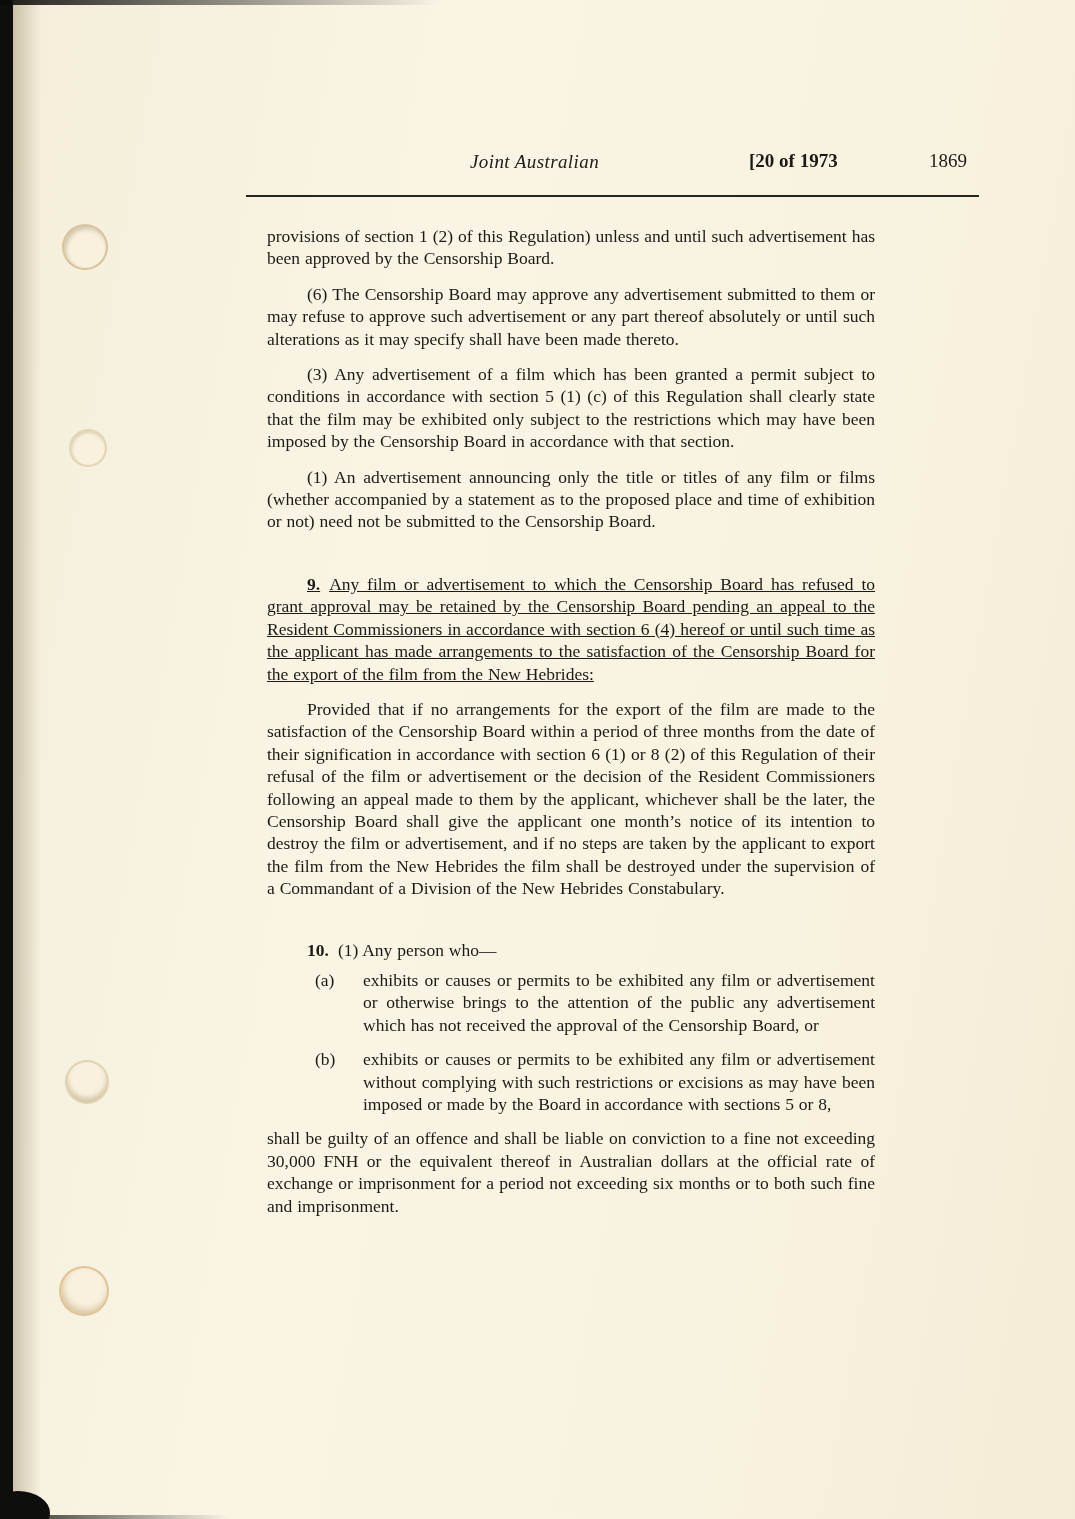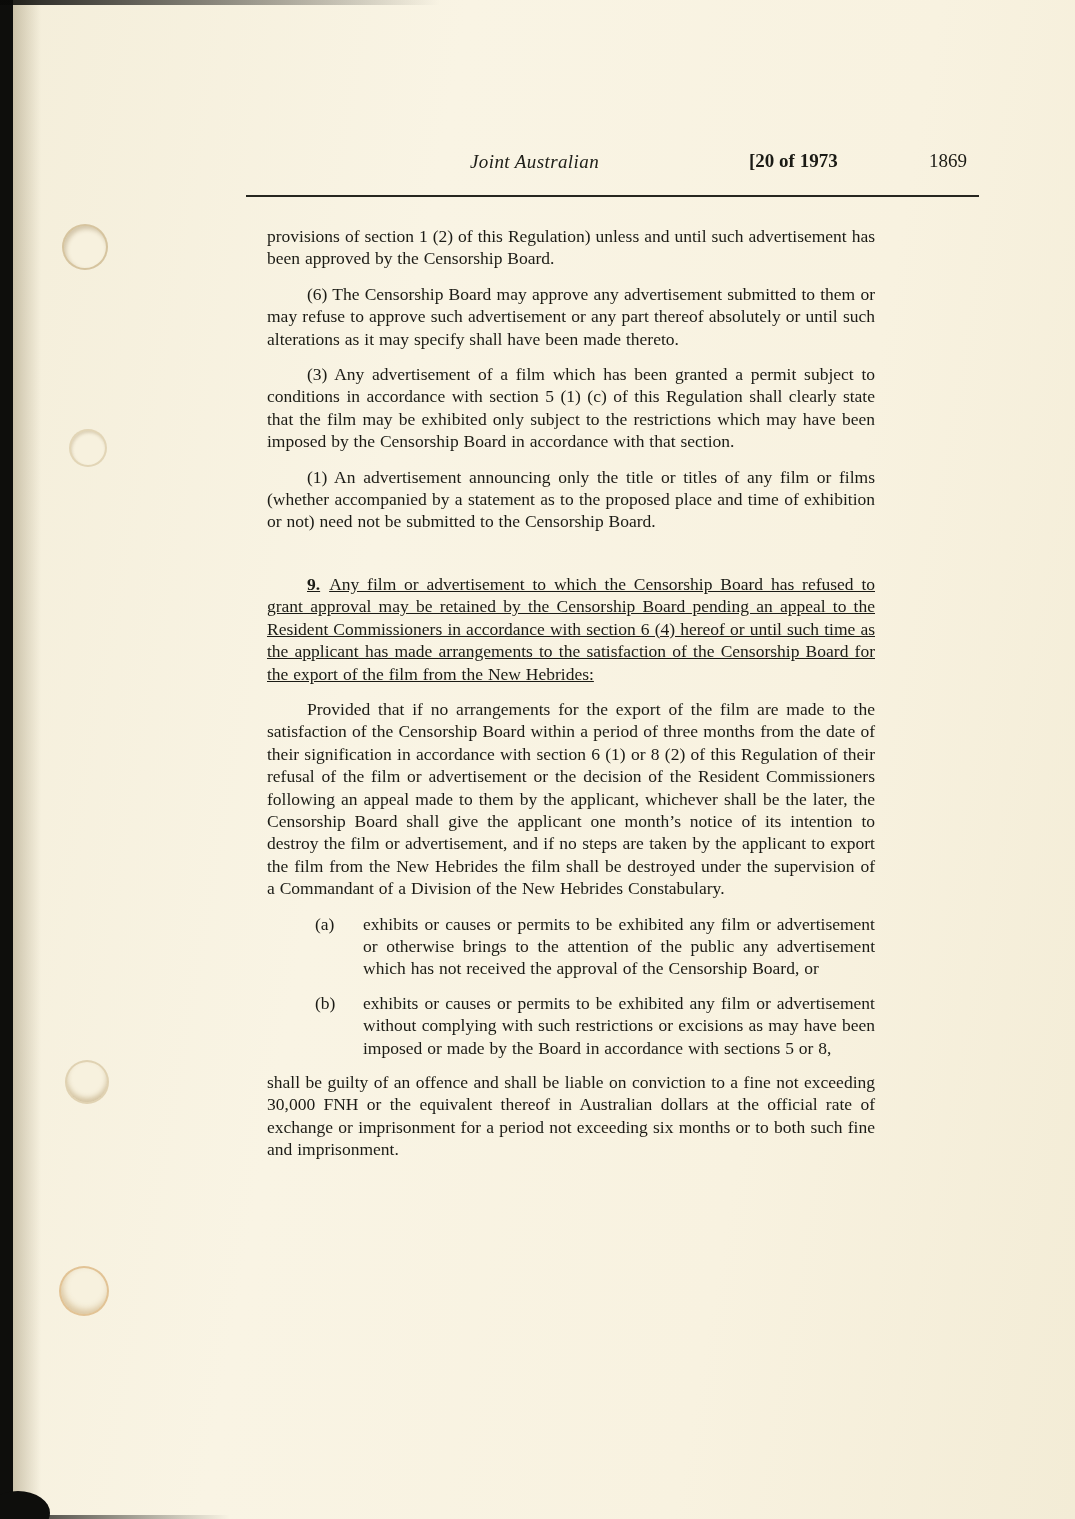--- a/index.html
+++ b/index.html
@@ -128,20 +128,23 @@
     <p class="para indent">(3) Any advertisement of a film which has been granted a permit subject to conditions in accordance with section 5 (1) (c) of this Regulation shall clearly state that the film may be exhibited only subject to the restrictions which may have been imposed by the Censorship Board in accordance with that section.</p>
 
     <p class="para indent">(1) An advertisement announcing only the title or titles of any film or films (whether accompanied by a statement as to the proposed place and time of exhibition or not) need not be submitted to the Censorship Board.</p>
 
     <p class="para sec mt-9">
       <b class="num">9.</b><span>Any film or advertisement to which the Censorship Board has refused to grant approval may be retained by the Censorship Board pending an appeal to the Resident Commissioners in accordance with section 6 (4) hereof or until such time as the applicant has made arrangements to the satisfaction of the Censorship Board for the export of the film from the New Hebrides:</span>
     </p>
 
     <p class="para indent">Provided that if no arrangements for the export of the film are made to the satisfaction of the Censorship Board within a period of three months from the date of their signification in accordance with section 6 (1) or 8 (2) of this Regulation of their refusal of the film or advertisement or the decision of the Resident Commissioners following an appeal made to them by the applicant, whichever shall be the later, the Censorship Board shall give the applicant one month’s notice of its intention to destroy the film or advertisement, and if no steps are taken by the applicant to export the film from the New Hebrides the film shall be destroyed under the supervision of a Commandant of a Division of the New Hebrides Constabulary.</p>
 
+    <p class="para sec mt-10">
+      <b class="num">10.</b><span>(1)  Any person who—</span>
+    </p>
 
     <div class="list">
       <span class="marker">(a)</span><span>exhibits or causes or permits to be exhibited any film or advertisement or otherwise brings to the attention of the public any advertisement which has not received the approval of the Censorship Board, or</span>
     </div>
 
     <div class="list">
       <span class="marker">(b)</span><span>exhibits or causes or permits to be exhibited any film or advertisement without complying with such restrictions or excisions as may have been imposed or made by the Board in accordance with sections 5 or 8,</span>
     </div>
 
     <p class="para final">shall be guilty of an offence and shall be liable on conviction to a fine not exceeding 30,000 FNH or the equivalent thereof in Australian dollars at the official rate of exchange or imprisonment for a period not exceeding six months or to both such fine and imprisonment.</p>

